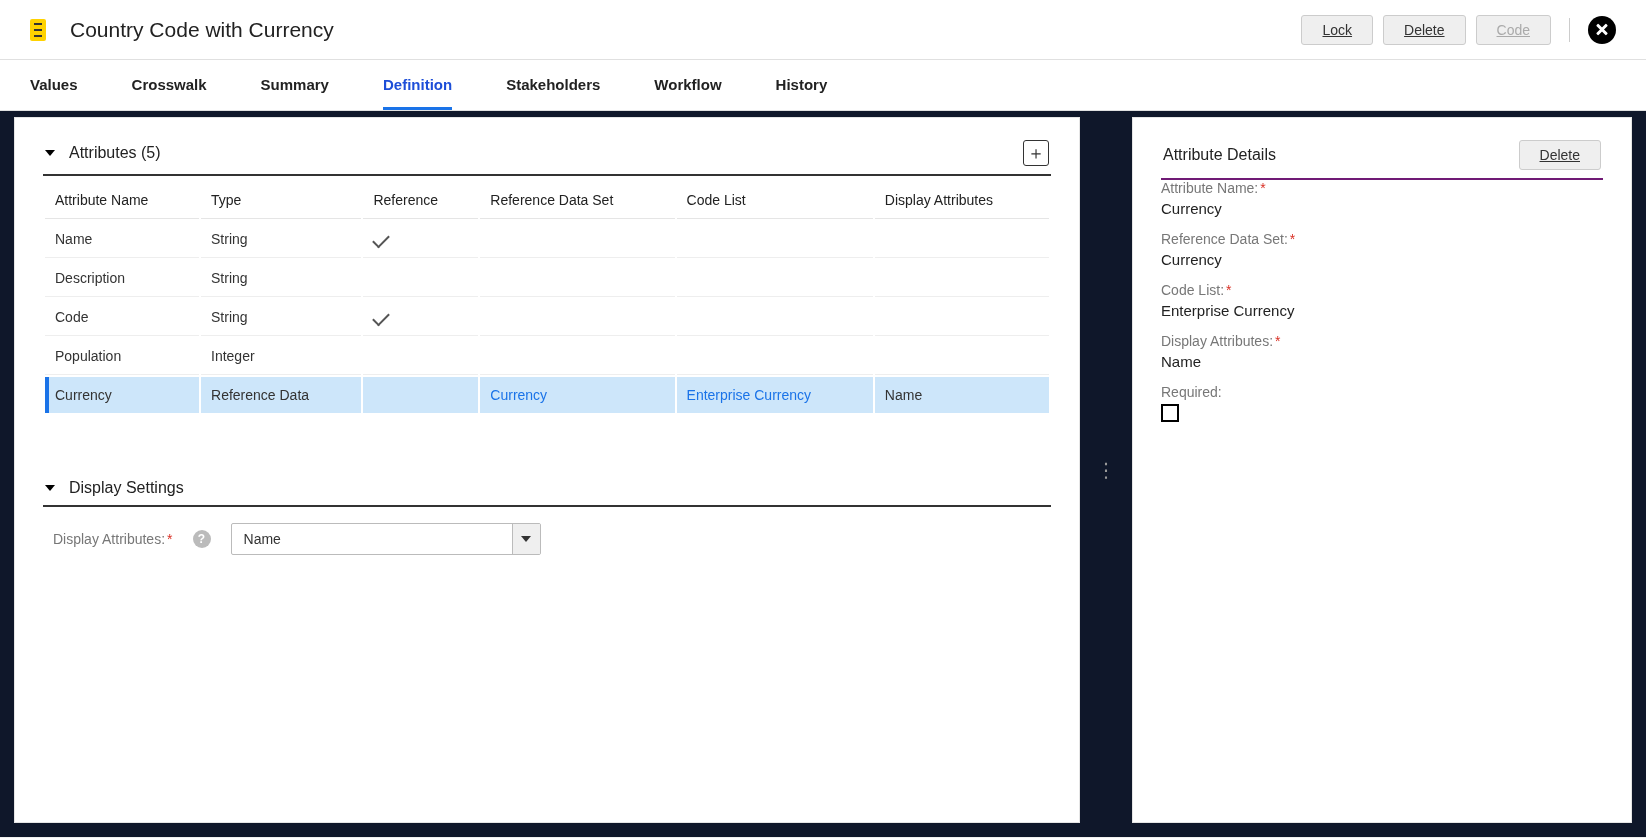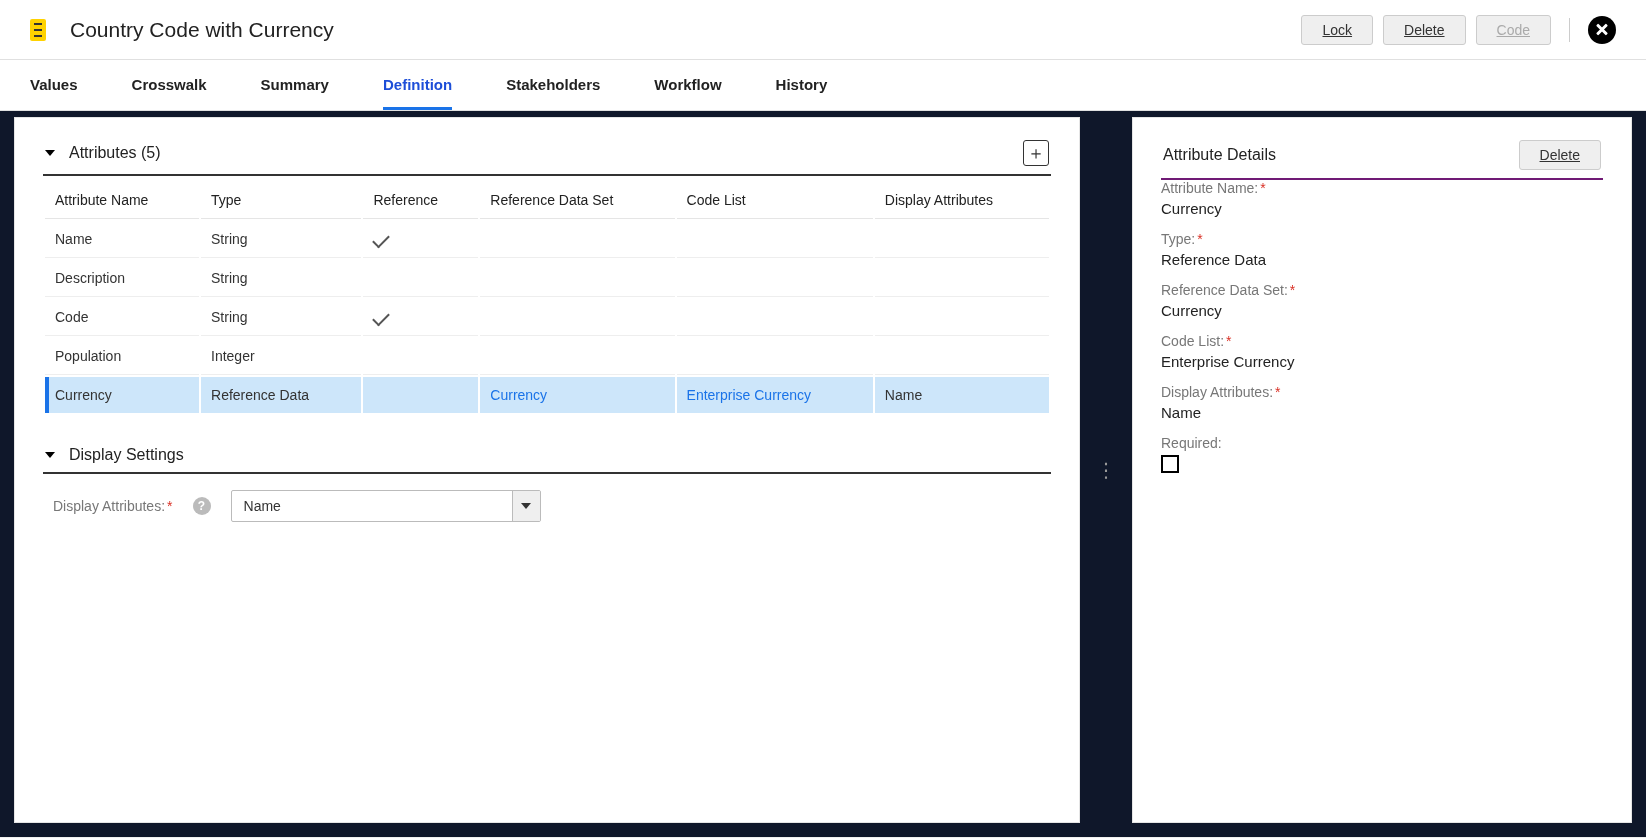--- a/index.html
+++ b/index.html
@@ -152,21 +152,21 @@
     .check::after {
       content: '';
       display: inline-block;
       width: 14px; height: 7px;
       border-left: 2px solid #555;
       border-bottom: 2px solid #555;
       transform: rotate(-45deg);
     }
 
     
-    .display-settings { margin-top: 23px; }
+    .display-settings { margin-top: 56px; }
     .field-row { display: flex; align-items: center; gap: 20px; padding: 16px 10px; }
     .field-label { color: #777; font-size: 14px; }
     .req { color: #d93025; margin-left: 2px; }
     .help {
       width: 18px; height: 18px; border-radius: 50%;
       background: #bbb; color: #fff;
       display: inline-flex; align-items: center; justify-content: center;
       font-size: 12px; font-weight: bold;
     }
     .select {
@@ -318,24 +318,20 @@
     <div class="panel-right-head">
       <div class="title">Attribute Details</div>
       <button class="btn">Delete</button>
     </div>
 
     <div class="detail-group">
       <div class="detail-label"><span>Attribute Name:</span><span class="req">*</span></div>
       <div class="detail-value">Currency</div>
     </div>
 
-    <div class="detail-group">
-      <div class="detail-label"><span>Type:</span><span class="req">*</span></div>
-      <div class="detail-value">Reference Data</div>
-    </div>
 
     <div class="detail-group">
       <div class="detail-label"><span>Reference Data Set:</span><span class="req">*</span></div>
       <div class="detail-value link">Currency</div>
     </div>
 
     <div class="detail-group">
       <div class="detail-label"><span>Code List:</span><span class="req">*</span></div>
       <div class="detail-value link">Enterprise Currency</div>
     </div>

